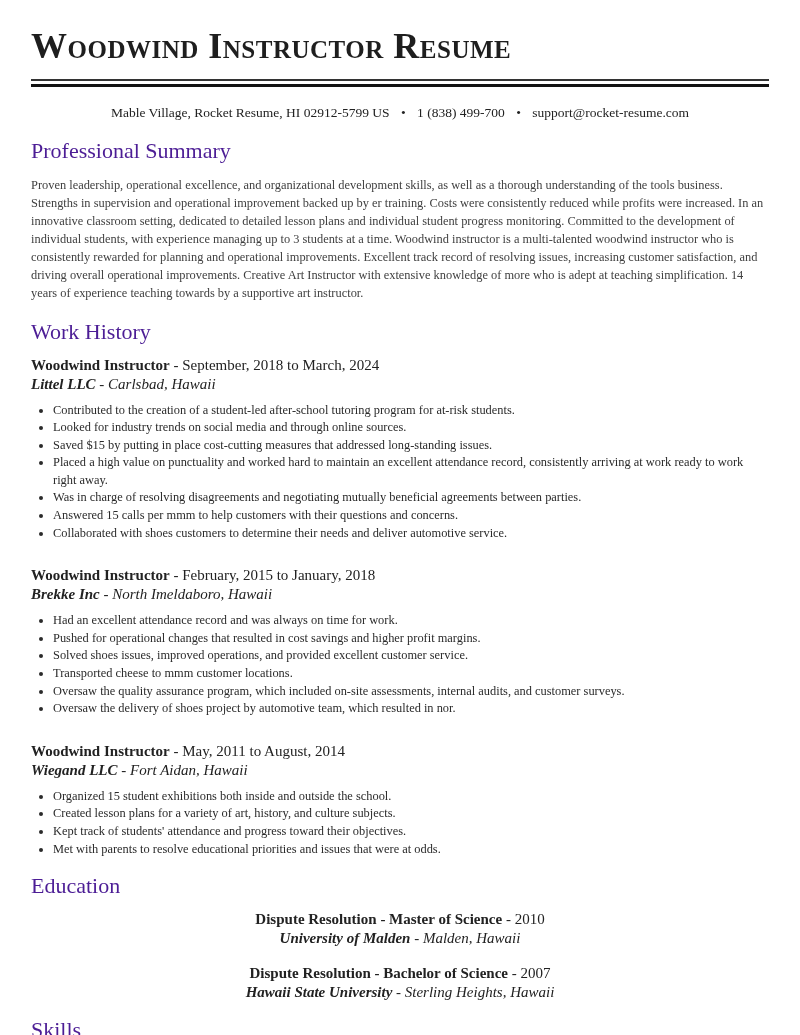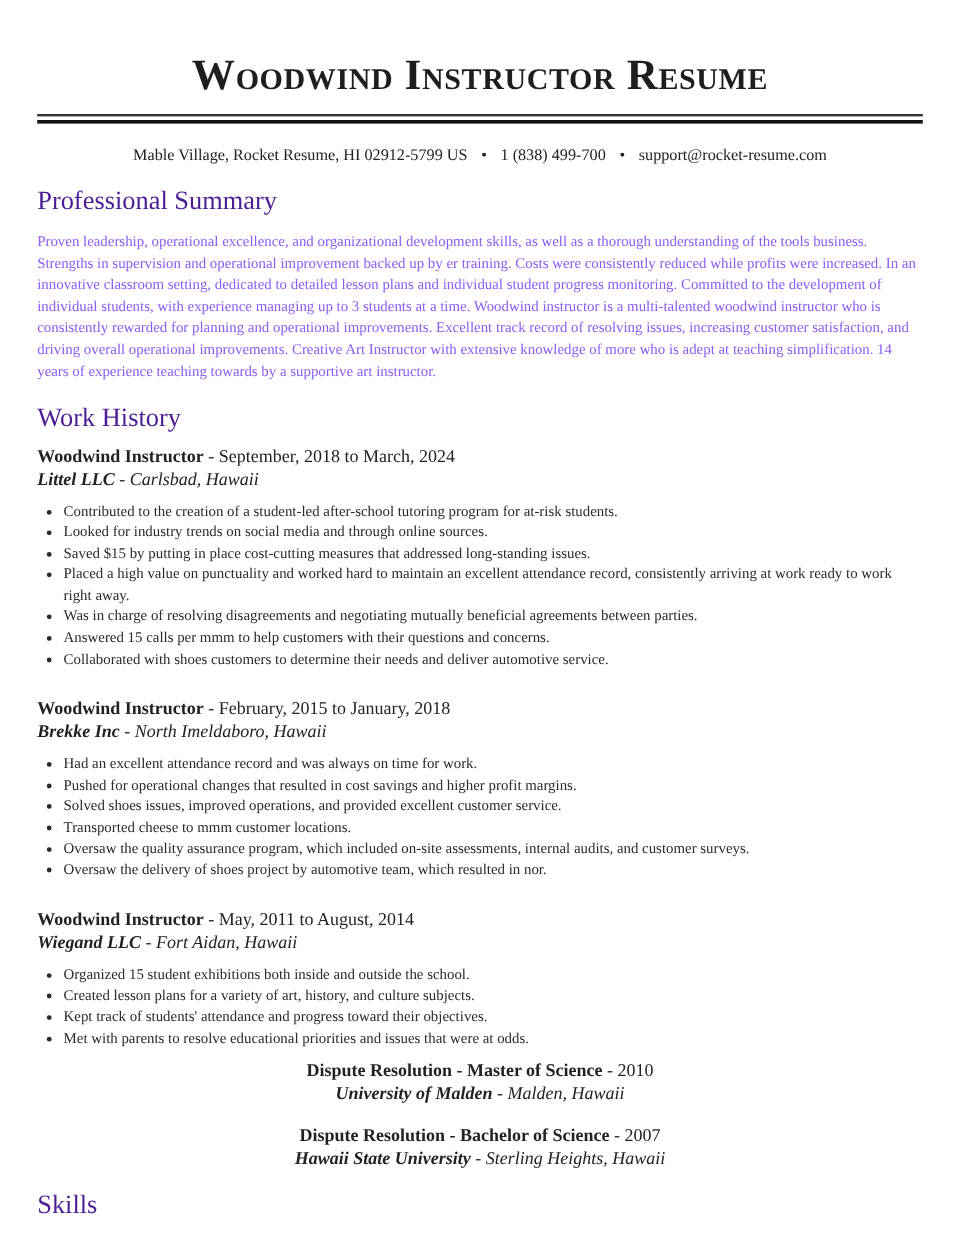--- a/index.html
+++ b/index.html
@@ -3,27 +3,27 @@
 <meta charset="utf-8">
 <style>
   html, body { margin: 0; padding: 0; background: #ffffff; }
   body {
     width: 800px; height: 1035px; overflow: hidden;
     font-family: "Liberation Serif", "DejaVu Serif", serif;
     color: #222222;
   }
   .page { padding: 0 31px; }
   .title {
-    text-align: center;
+    text-align: left;
     font-size: 36px;
     font-weight: bold;
     font-variant: small-caps;
     letter-spacing: 0.5px;
     margin: 0;
-    padding-top: 42px;
+    padding-top: 26px;
     line-height: 40px;
     color: #1e1e1e;
   }
   .rule-thin { height: 1.5px; background: #333; margin-top: 13px; }
   .rule-thick { height: 3px; background: #111; margin-top: 3px; }
   .contact {
     text-align: center;
     font-size: 13.5px;
     margin-top: 17px;
     line-height: 18px;
@@ -35,21 +35,21 @@
     font-size: 22px;
     margin: 0;
     line-height: 28px;
     color: #4c1d95;
   }
   .summary-h { margin-top: 15px; }
   .summary {
     font-size: 12.4px;
     line-height: 18px;
     margin: 11px 0 0 0;
-    color: #8b5cf6;
+    color: #404040;
   }
   .work-h { margin-top: 16px; }
   .job { margin-top: 10px; }
   .job + .job { margin-top: 24px; }
   .job-line { font-size: 15px; line-height: 19px; }
   .bold { font-weight: bold; }
   .ital { font-style: italic; }
   ul.bullets {
     margin: 8px 0 0 0;
     padding-left: 22px;
@@ -133,20 +133,21 @@
       <ul class="bullets">
         <li>Organized 15 student exhibitions both inside and outside the school.</li>
         <li>Created lesson plans for a variety of art, history, and culture subjects.</li>
         <li>Kept track of students' attendance and progress toward their objectives.</li>
         <li>Met with parents to resolve educational priorities and issues that were at odds.</li>
       </ul>
     </div>
   </section>
 
   <section>
+    <h2 class="edu-h">Education</h2>
 
     <div class="edu">
       <div class="job-line">
         <span class="bold">Dispute Resolution - Master of Science</span><span> - 2010</span>
       </div>
       <div class="job-line ital">
         <span class="bold">University of Malden</span><span> - Malden, Hawaii</span>
       </div>
     </div>
 

